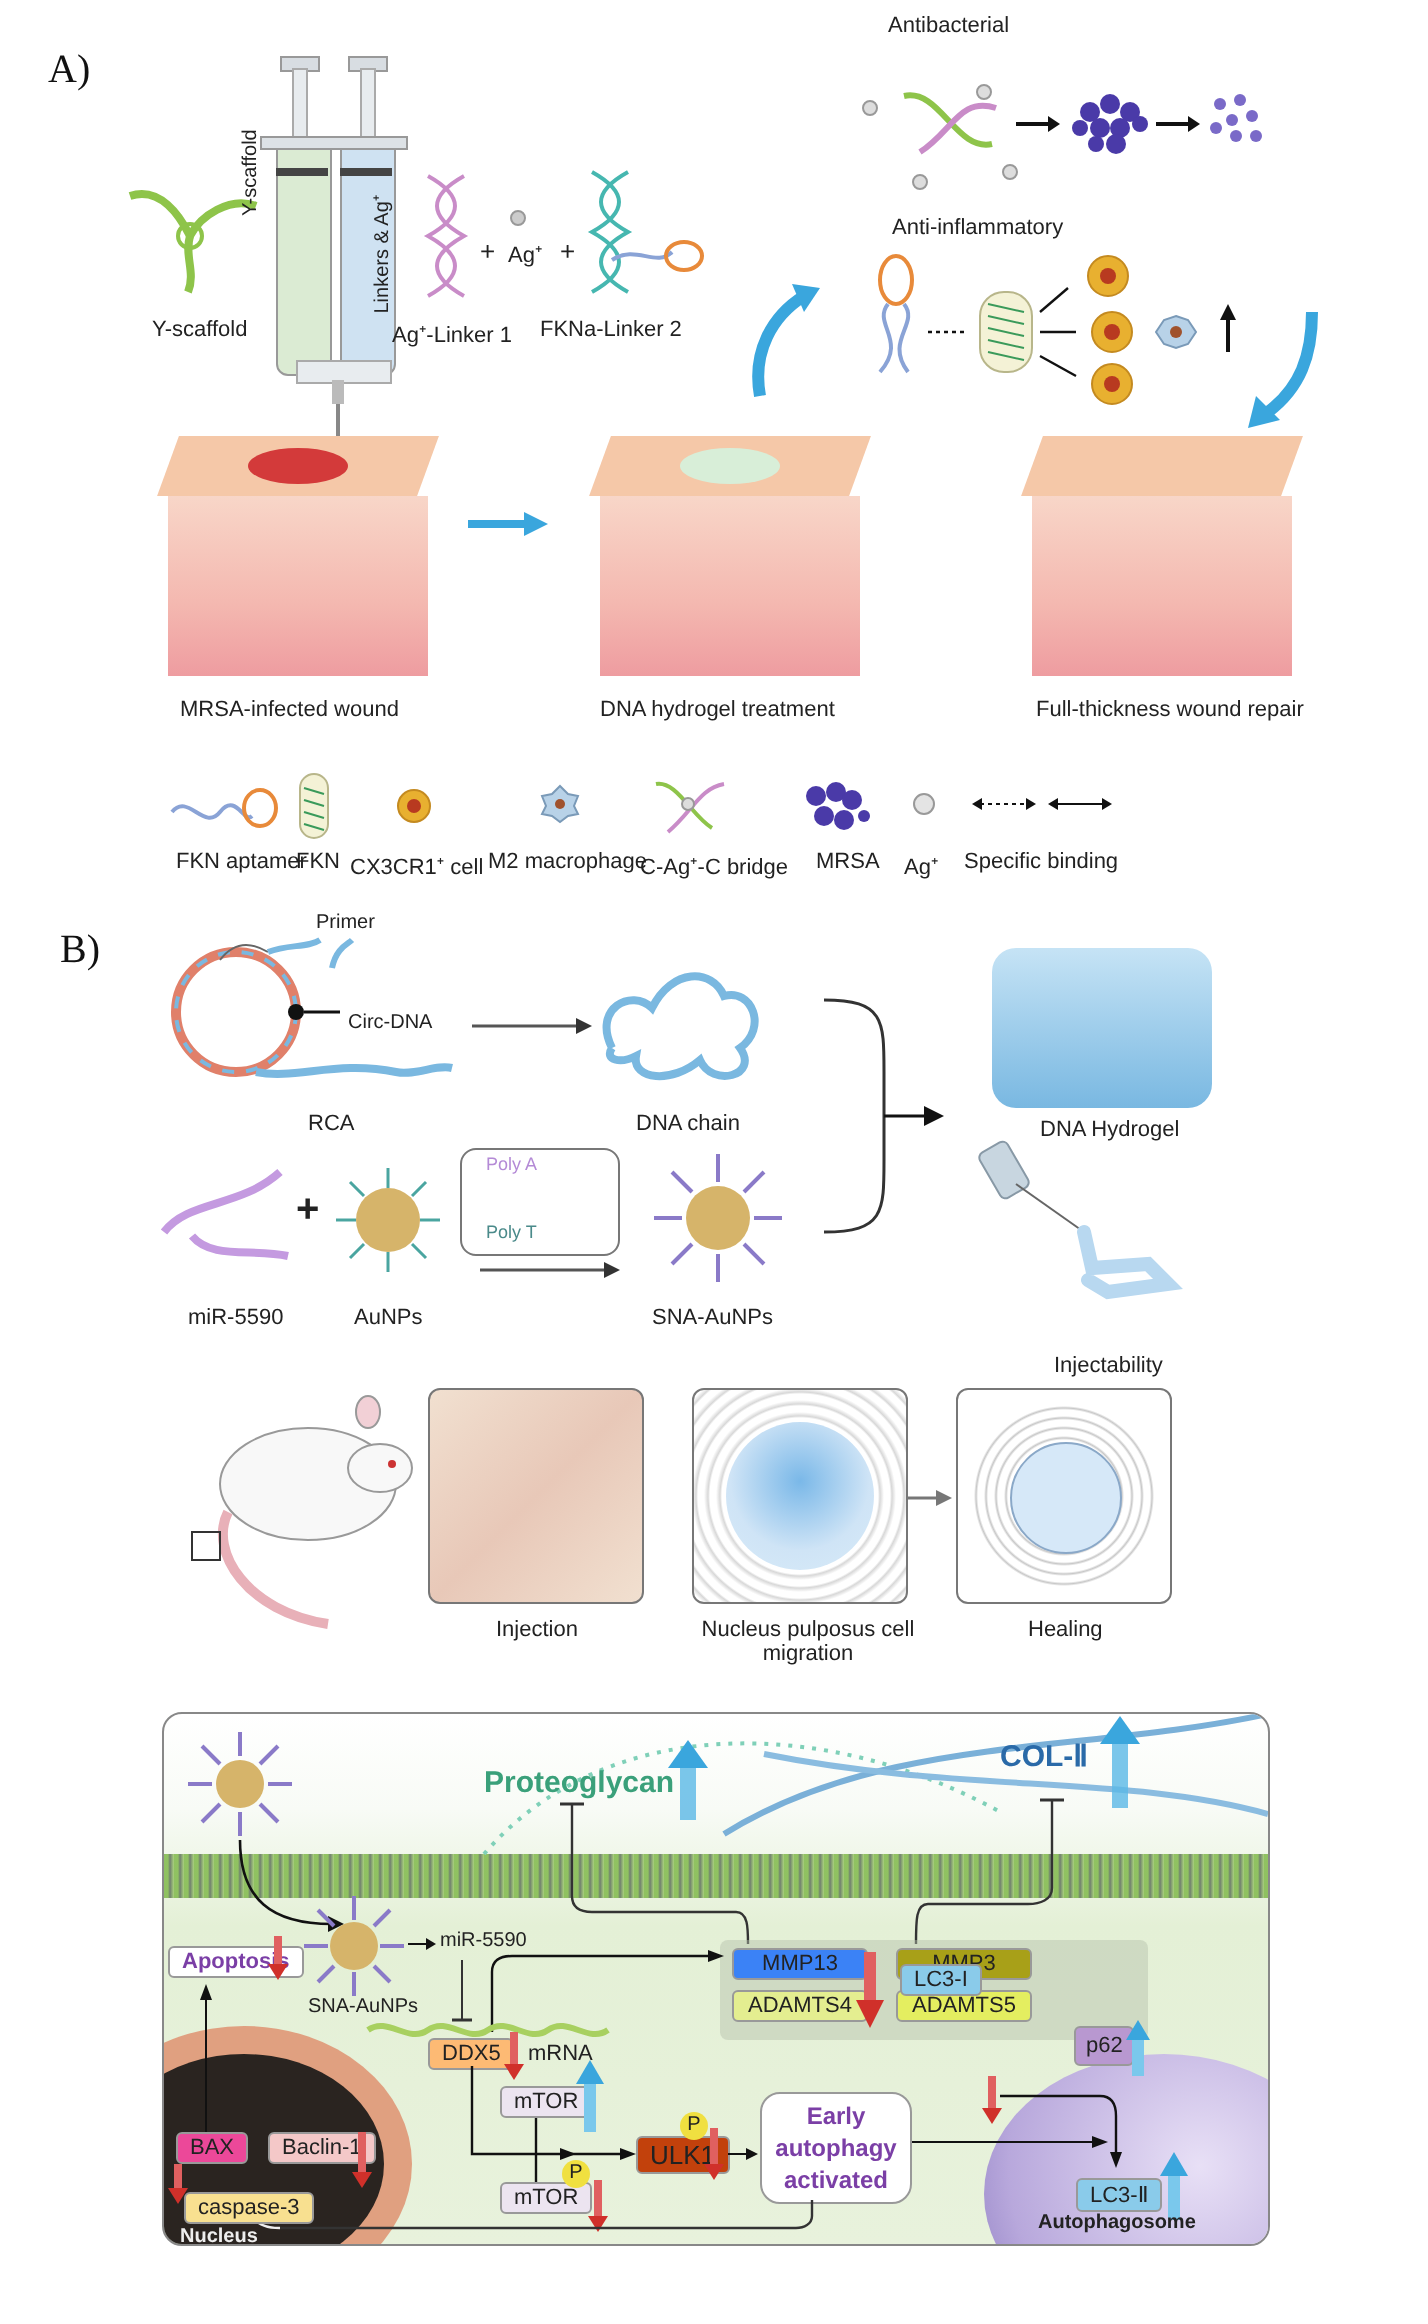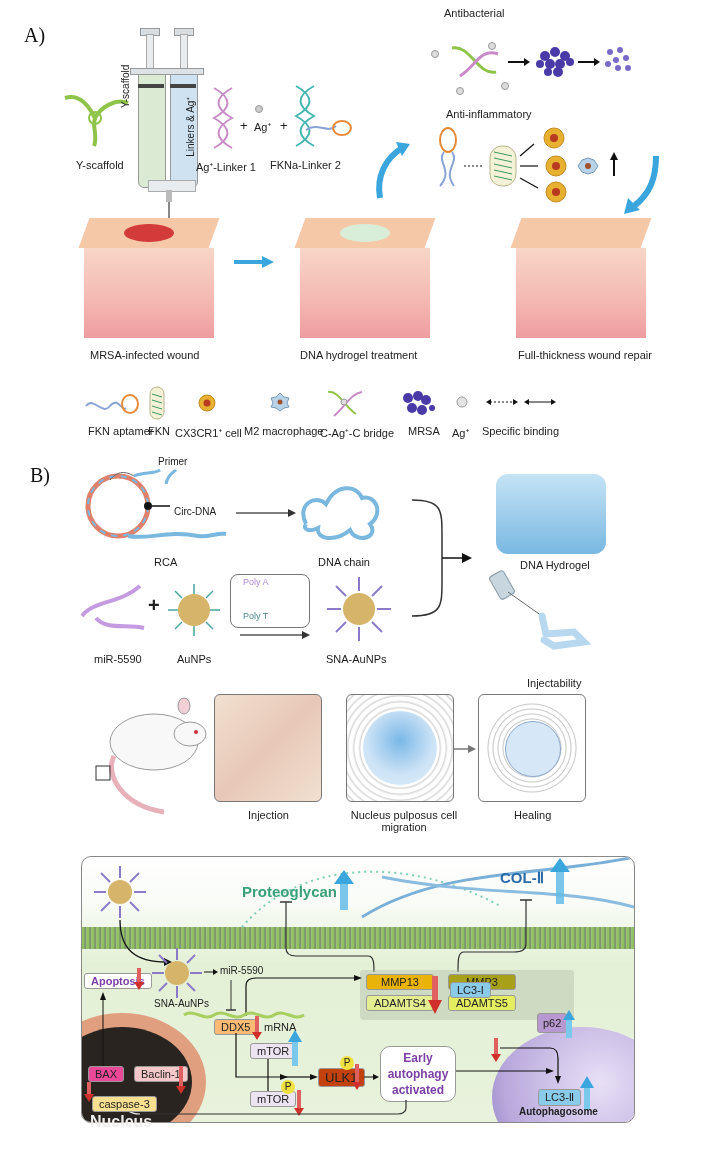--- a/index.html
+++ b/index.html
@@ -387,21 +387,21 @@
 <svg style="left:134px;top:968px;" width="10" height="22">
   <rect x="3" y="0" width="4" height="14" fill="#e06060"></rect>
     <polygon points="0,14 10,14 5,22" fill="#d0302a"></polygon>
 </svg>
 <svg style="left:99px;top:992px;" width="8" height="80">
   <line x1="4" y1="80" x2="4" y2="6" stroke="#111"></line>
     <polygon points="1,8 4,0 7,8" fill="#111"></polygon>
 </svg>
 
 <div class="abs" style="left:360px;top:970px;width:214px;height:50px;background:rgba(180,190,170,.45);border-radius:4px;"></div>
-<div class="box" style="left:366px;top:974px;width:54px;text-align:center;background:#eab308;">MMP13</div>
+<div class="box" style="left:366px;top:974px;width:54px;text-align:center;background:#3b82f6;">MMP13</div>
 <div class="box" style="left:366px;top:995px;width:54px;text-align:center;background:#e4ee90;">ADAMTS4</div>
 <div class="box" style="left:448px;top:974px;width:54px;text-align:center;background:#a8a018;">MMP3</div>
 <div class="box" style="left:448px;top:995px;width:54px;text-align:center;background:#e4ee60;">ADAMTS5</div>
 <svg style="left:428px;top:976px;" width="14" height="38">
   <rect x="4" y="0" width="6" height="26" fill="#e06060"></rect>
     <polygon points="0,24 14,24 7,38" fill="#d0302a"></polygon>
 </svg>
 <svg style="left:244px;top:976px;" width="120" height="40">
   <path d="M2 40 L2 10 C2 4 6 2 12 2 L112 2" stroke="#111" stroke-width="1.2" fill="none"></path>
   <polygon points="110,-1 118,2 110,5" fill="#111"></polygon>
@@ -487,13 +487,13 @@
 <div class="box" style="left:134px;top:1066px;background:#f4c8c8;">Baclin-1</div>
 <svg style="left:176px;top:1066px;" width="10" height="28">
   <rect x="3" y="0" width="4" height="20" fill="#e06060"></rect>
     <polygon points="0,20 10,20 5,28" fill="#d0302a"></polygon>
 </svg>
 <svg style="left:84px;top:1082px;" width="10" height="20">
   <rect x="3" y="0" width="4" height="12" fill="#e06060"></rect>
     <polygon points="0,12 10,12 5,20" fill="#d0302a"></polygon>
 </svg>
 <div class="box" style="left:92px;top:1084px;background:#f8e090;margin-top:12px;">caspase-3</div>
-<div class="abs" style="left:90px;top:1113px;font-size:16px;font-weight:bold;color:#eee;">Nucleus</div>
+<div class="abs" style="left:90px;top:1113px;font-size:10px;font-weight:bold;color:#eee;">Nucleus</div>
 
 </body></html>

